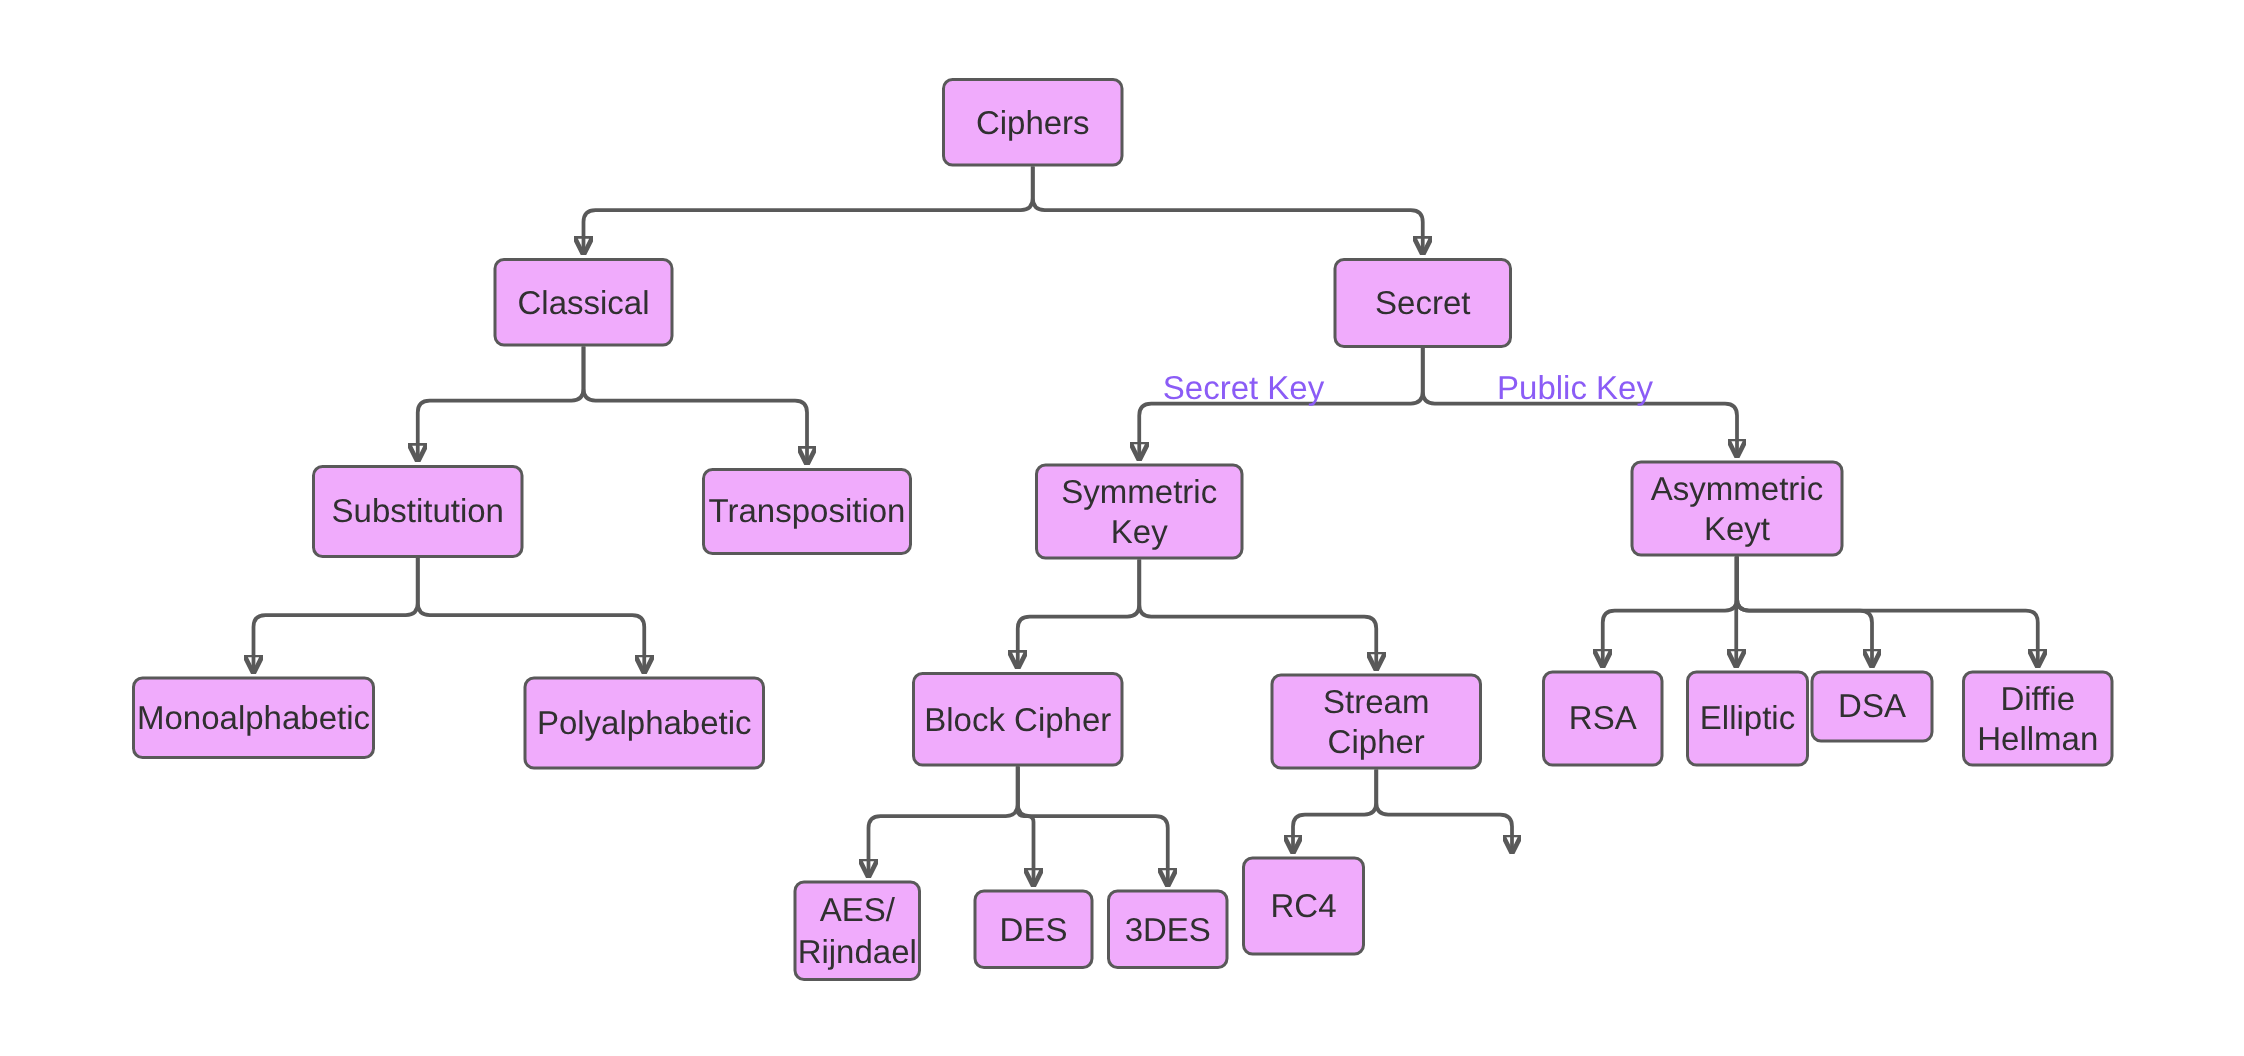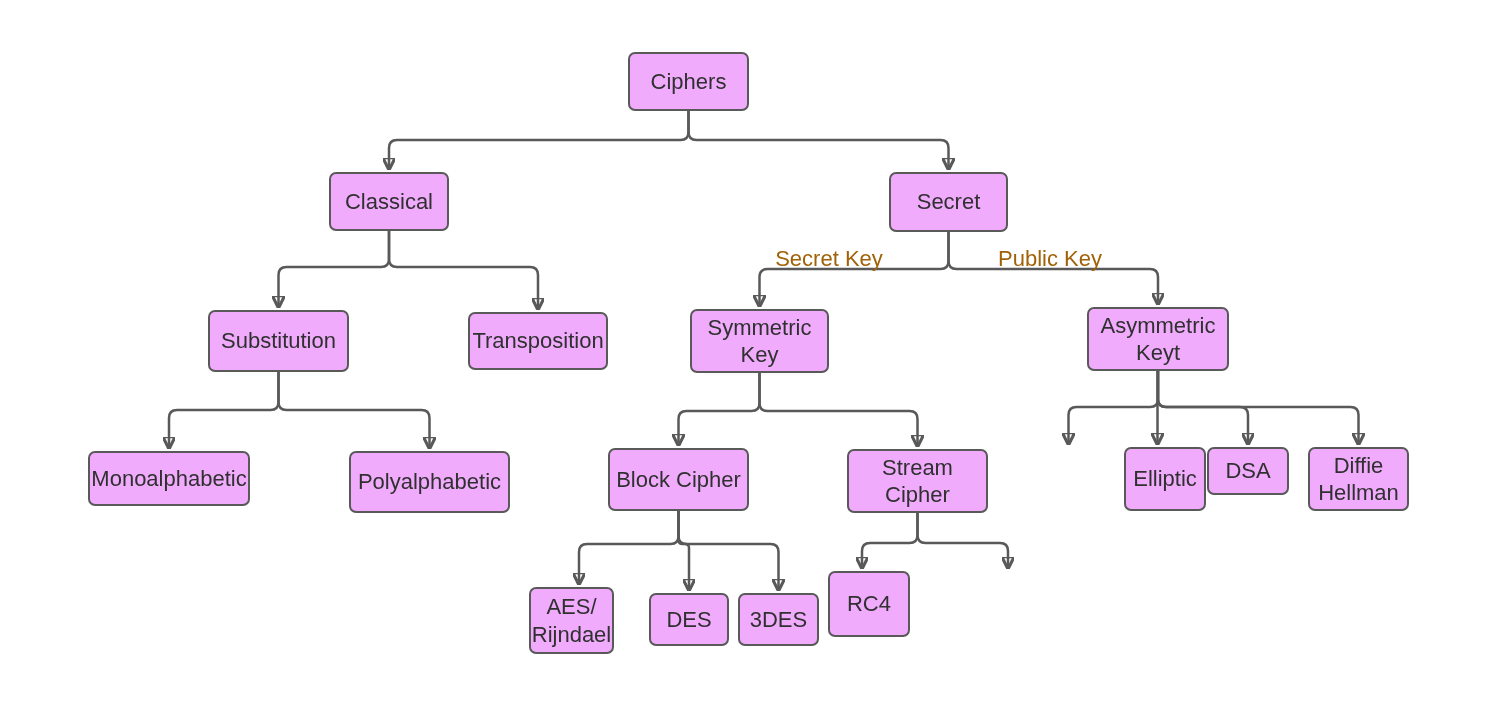--- a/index.html
+++ b/index.html
@@ -22,21 +22,21 @@
     text-align:center;
     color:#303030;
     font-size:22px;
     line-height:1.25;
   }
   .node-label{white-space:pre-line;}
   .edge-label{
     position:absolute;
     width:120px;
     text-align:center;
-    color:#a16207;
+    color:#8b5cf6;
     font-size:22px;
     line-height:1.1;
   }
 </style>
 </head>
 <body>
 
 <div class="canvas">
 
   <svg class="connector-layer" viewBox="0 0 1496 704" xmlns="http://www.w3.org/2000/svg">
@@ -108,20 +108,23 @@
   </div>
   <div class="node" style="left:649px;top:593px;width:80px;height:53px">
     <span class="node-label">DES</span>
   </div>
   <div class="node" style="left:738px;top:593px;width:81px;height:53px">
     <span class="node-label">3DES</span>
   </div>
   <div class="node" style="left:828px;top:571px;width:82px;height:66px">
     <span class="node-label">RC4</span>
   </div>
+  <div class="node" style="left:1028px;top:447px;width:81px;height:64px">
+    <span class="node-label">RSA</span>
+  </div>
   <div class="node" style="left:1124px;top:447px;width:82px;height:64px">
     <span class="node-label">Elliptic</span>
   </div>
   <div class="node" style="left:1207px;top:447px;width:82px;height:48px">
     <span class="node-label">DSA</span>
   </div>
   <div class="node" style="left:1308px;top:447px;width:101px;height:64px">
     <span class="node-label">Diffie
 Hellman</span>
   </div>

